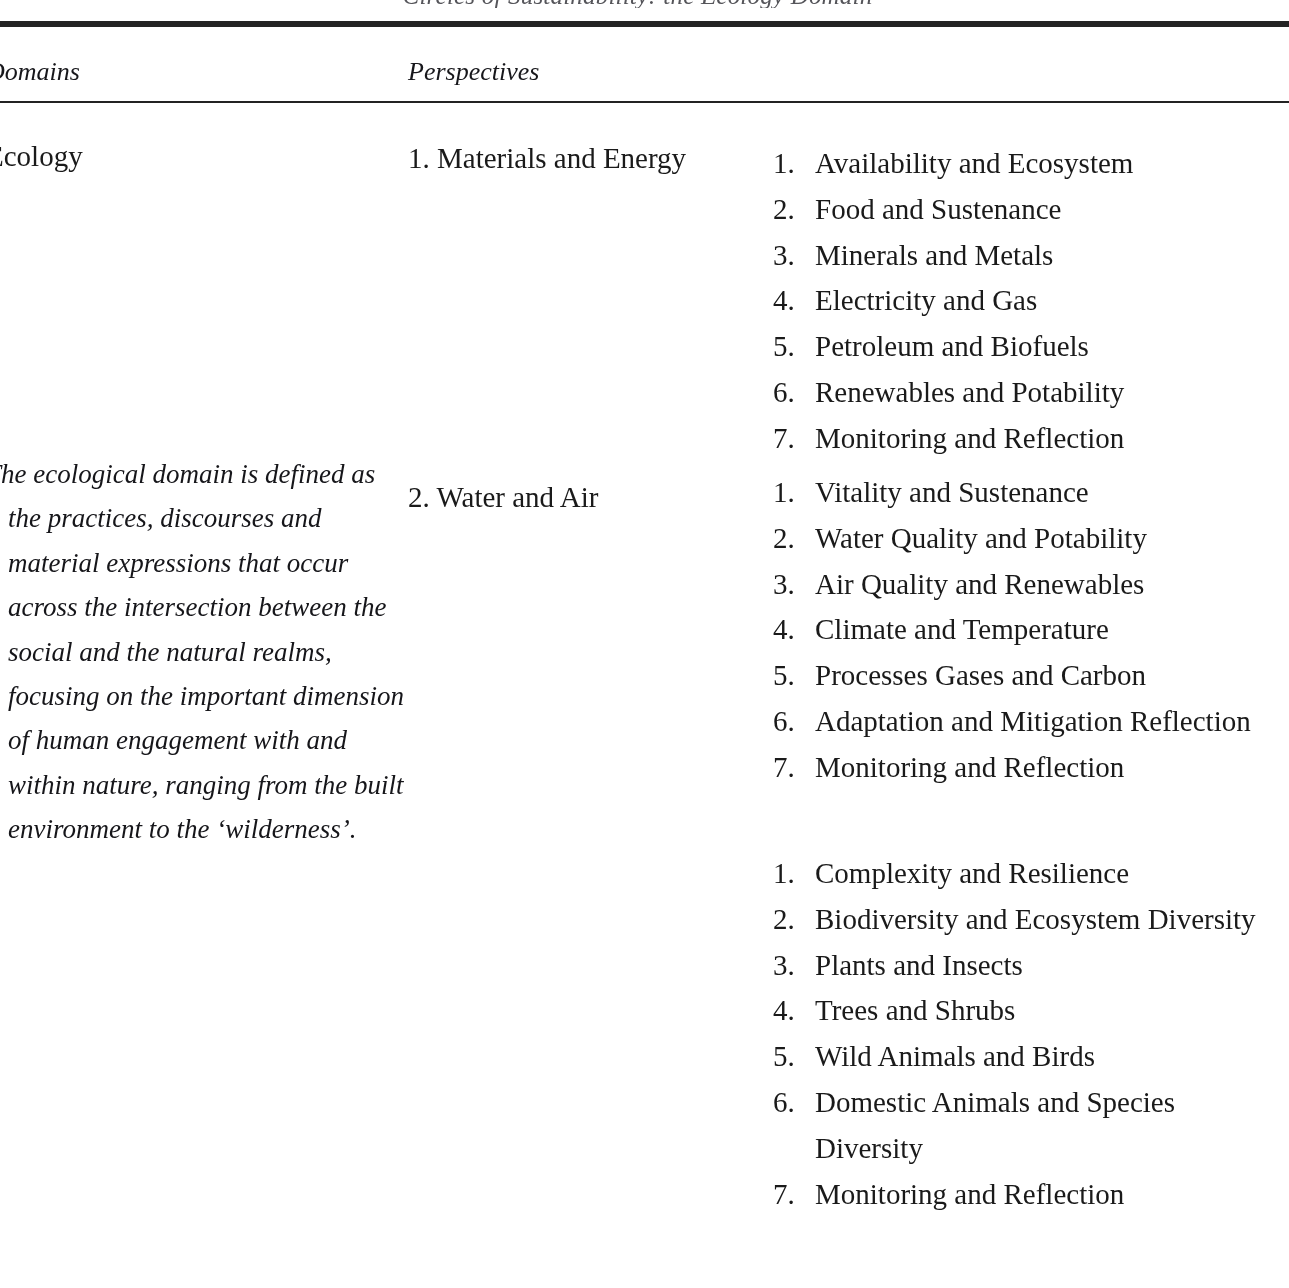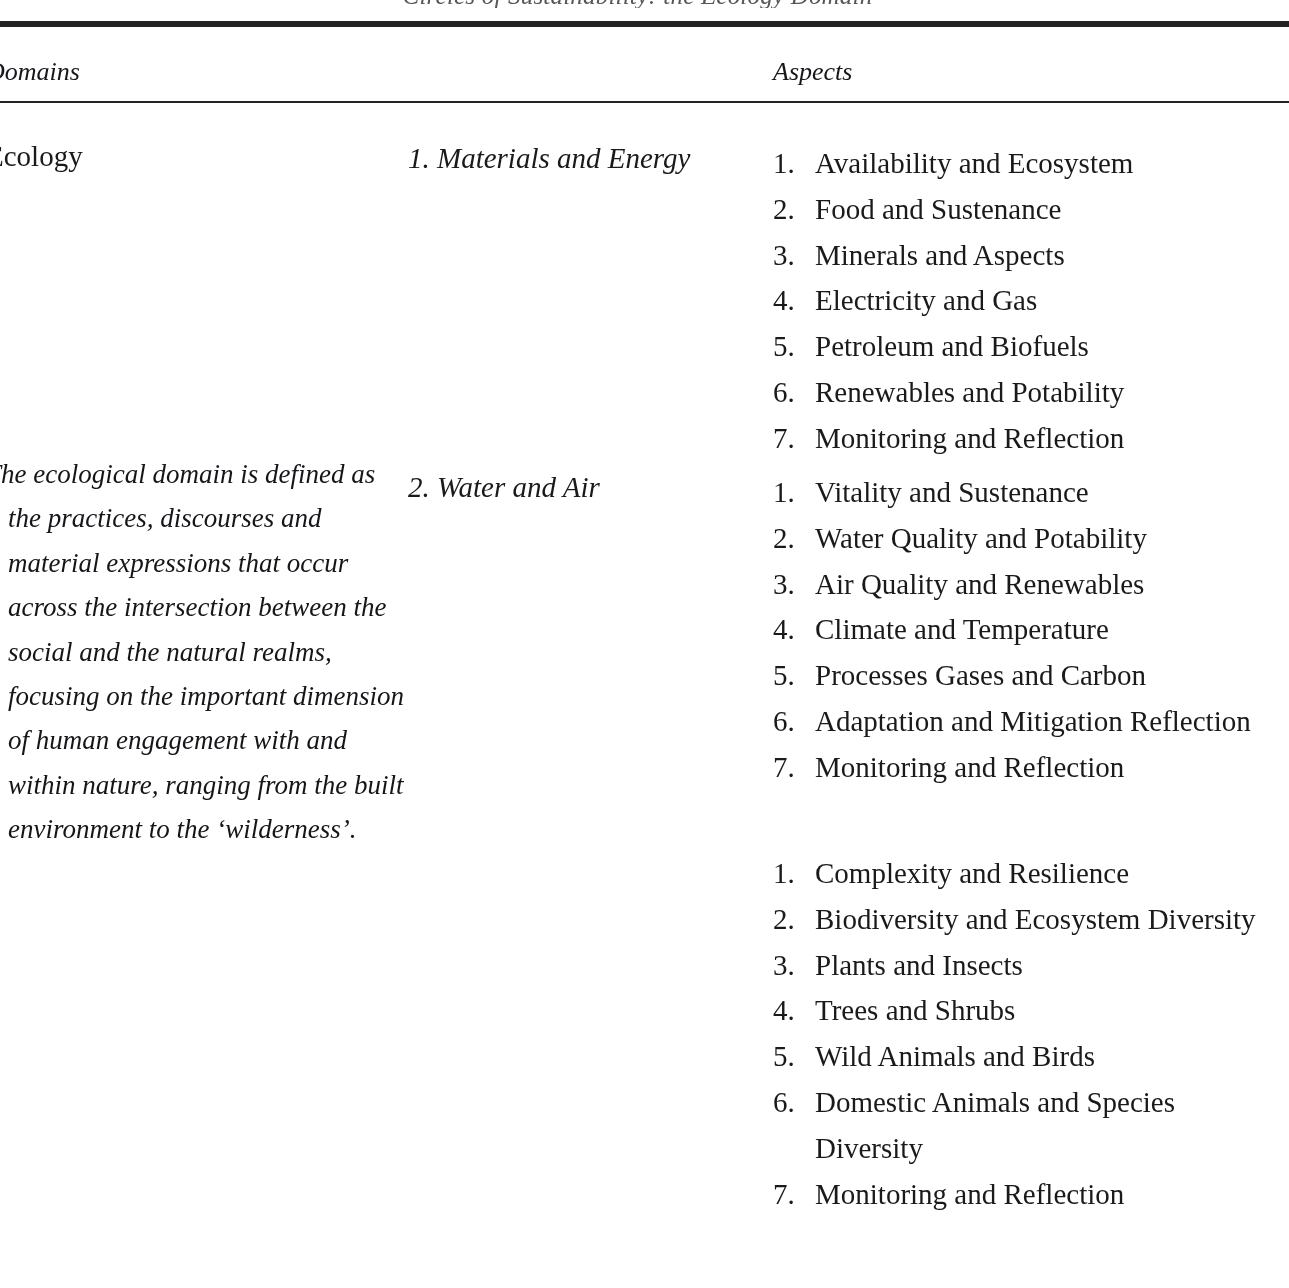--- a/index.html
+++ b/index.html
@@ -54,21 +54,21 @@
     position: absolute;
     left: 0;
     top: 101px;
     width: 1303px;
     height: 2px;
     background: #232323;
   }
 
   
   .col-domains      { position: absolute; left: 0px;   width: 408px; }
-  .col-perspectives { position: absolute; left: 422px; width: 365px; font-style: italic; }
+  .col-perspectives { position: absolute; left: 422px; width: 365px; }
   .col-aspects      { position: absolute; left: 787px; width: 516px; }
 
   
   .hdr {
     top: 57px;
     font-style: italic;
     font-size: 26px;
     line-height: 30px;
     color: #17171b;
   }
@@ -91,21 +91,21 @@
     color: #16161a;
   }
 
   .perspective {
     position: absolute;
     font-size: 29px;
     line-height: 34px;
     white-space: nowrap;
   }
   .p1 { top: 141px; }
-  .p2 { top: 470px; }
+  .p2 { top: 480px; }
   .p3 { top: 852px; }
 
   .aspect-group {
     position: absolute;
     left: 787px;
     width: 516px;
   }
   .g1 { top: 141px; }
   .g2 { top: 470px; }
   .g3 { top: 851px; }
@@ -128,42 +128,42 @@
 </head>
 <body>
 
 <div id="page">
 
   <div class="title-sliver">Circles of Sustainability: the Ecology Domain</div>
 
   <div class="rule-thick"></div>
 
   <div class="col-domains hdr">Domains</div>
-  <div class="col-aspects hdr">Aspects</div>
+  <div class="col-perspectives hdr">Perspectives</div>
 
   <div class="rule-thin"></div>
 
   <div class="col-domains cell-domain-name">Ecology</div>
   <div class="col-domains cell-domain-desc">The ecological domain is defined as the practices, discourses and material expressions that occur across the intersection between the social and the natural realms, focusing on the important dimension of human engagement with and within nature, ranging from the built environment to the ‘wilderness’.</div>
 
   <div class="col-perspectives perspective p1">1. Materials and Energy</div>
   <div class="col-perspectives perspective p2">2. Water and Air</div>
 
   <div class="aspect-group g1">
     <div class="aspect-item">
       <span class="aspect-num">1.</span>
       <span class="aspect-text">Availability and Ecosystem</span>
     </div>
     <div class="aspect-item">
       <span class="aspect-num">2.</span>
       <span class="aspect-text">Food and Sustenance</span>
     </div>
     <div class="aspect-item">
       <span class="aspect-num">3.</span>
-      <span class="aspect-text">Minerals and Aspects</span>
+      <span class="aspect-text">Minerals and Metals</span>
     </div>
     <div class="aspect-item">
       <span class="aspect-num">4.</span>
       <span class="aspect-text">Electricity and Gas</span>
     </div>
     <div class="aspect-item">
       <span class="aspect-num">5.</span>
       <span class="aspect-text">Petroleum and Biofuels</span>
     </div>
     <div class="aspect-item">

